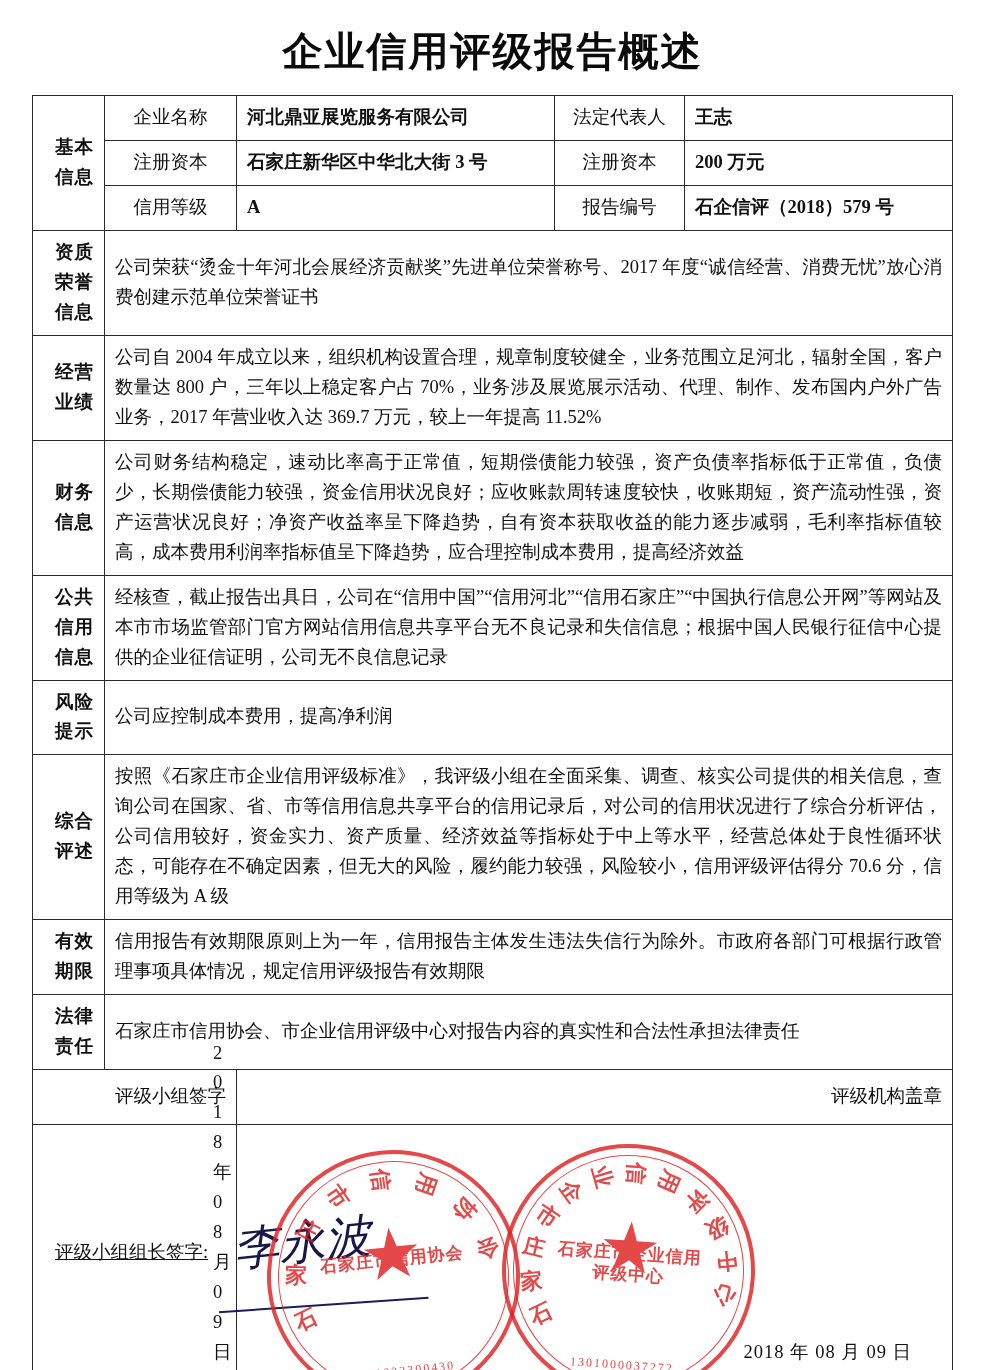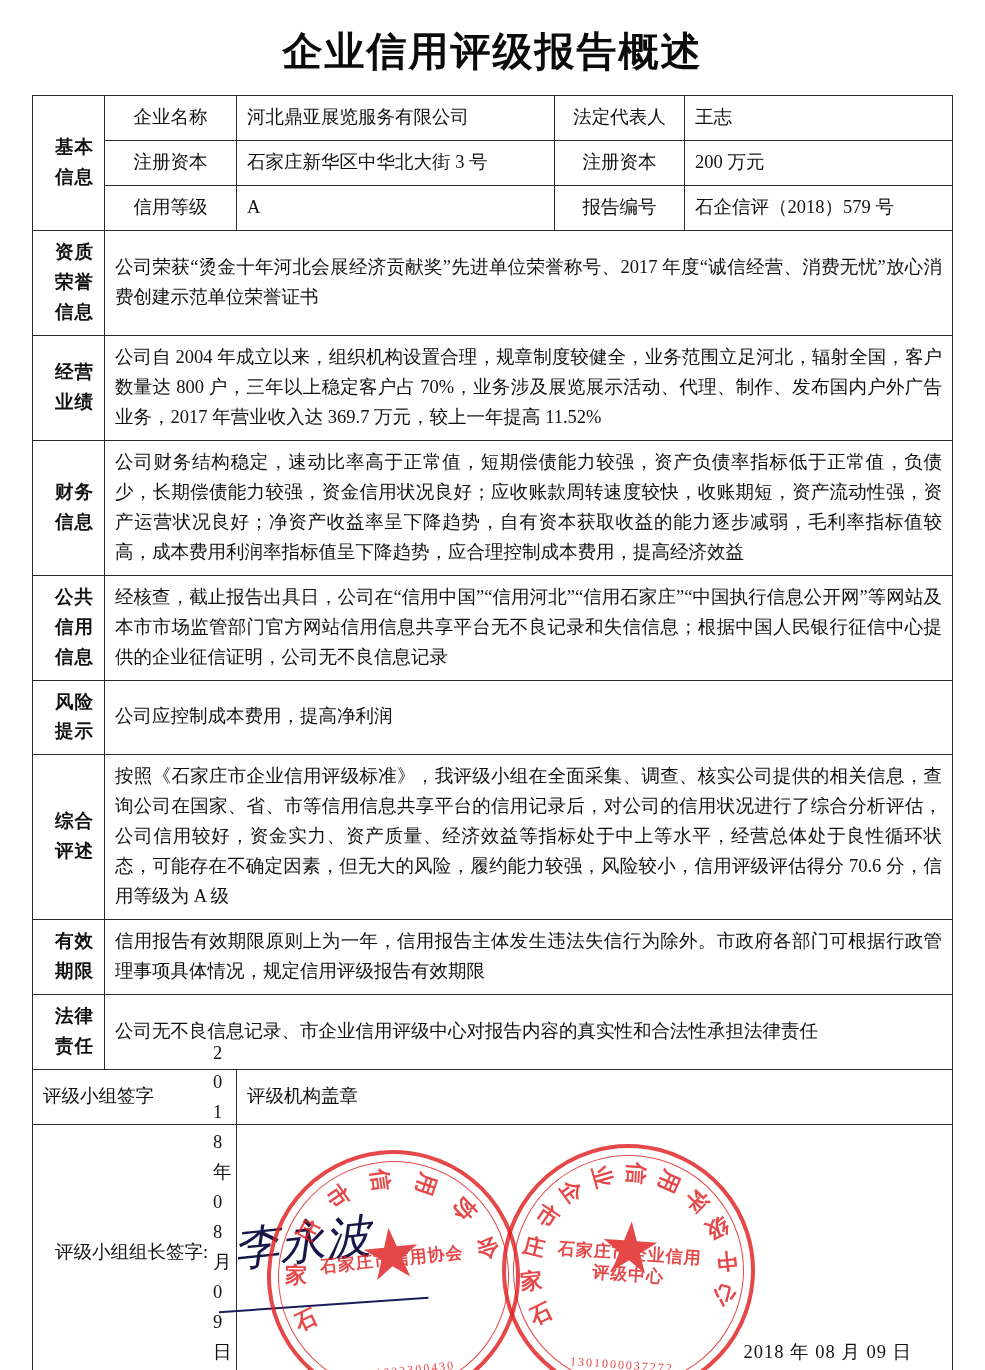--- a/index.html
+++ b/index.html
@@ -59,42 +59,43 @@
     padding-left: 12px;
     font-size: 18.5px;
     text-align: center;
   }
   td.body-text {
     text-align: justify;
     text-justify: inter-ideograph;
     padding: 9px 12px 10px 12px;
     line-height: 1.72;
   }
-  .cellval { padding-left: 12px; }
+  .cellval { padding-left: 12px; font-weight: bold; }
   td.sign-head {
-    text-align: left;
+    text-align: right;
     height: 40px;
     font-size: 19px;
   }
   td.sign-area {
     height: 250px;
     vertical-align: top;
     position: relative;
     padding: 0;
   }
   .sign-left-inner {
     position: relative;
     height: 100%;
     width: 100%;
   }
   .sig-label {
     position: absolute;
     left: 12px;
     top: 106px;
     font-size: 18.5px;
+    text-decoration: underline;
   }
   .sig-script {
     position: absolute;
     left: 190px;
     top: 74px;
     font-size: 46px;
     font-family: "Liberation Serif", "DejaVu Serif", serif;
     font-style: italic;
     color: #17174a;
     transform: rotate(-6deg);
@@ -293,21 +294,21 @@
           <div>期限</div>
         </td>
         <td class="body-text" colspan="4">信用报告有效期限原则上为一年，信用报告主体发生违法失信行为除外。市政府各部门可根据行政管理事项具体情况，规定信用评级报告有效期限</td>
       </tr>
 
       <tr>
         <td class="label">
           <div>法律</div>
           <div>责任</div>
         </td>
-        <td class="body-text" colspan="4">公司无不良信息记录、市企业信用评级中心对报告内容的真实性和合法性承担法律责任</td>
+        <td class="body-text" colspan="4">石家庄市信用协会、市企业信用评级中心对报告内容的真实性和合法性承担法律责任</td>
       </tr>
 
       <tr>
         <td class="sign-head" colspan="2">评级小组签字</td>
         <td class="sign-head" colspan="3">评级机构盖章</td>
       </tr>
 
       <tr>
         <td class="sign-area" colspan="2">
           <div class="sign-left-inner">

